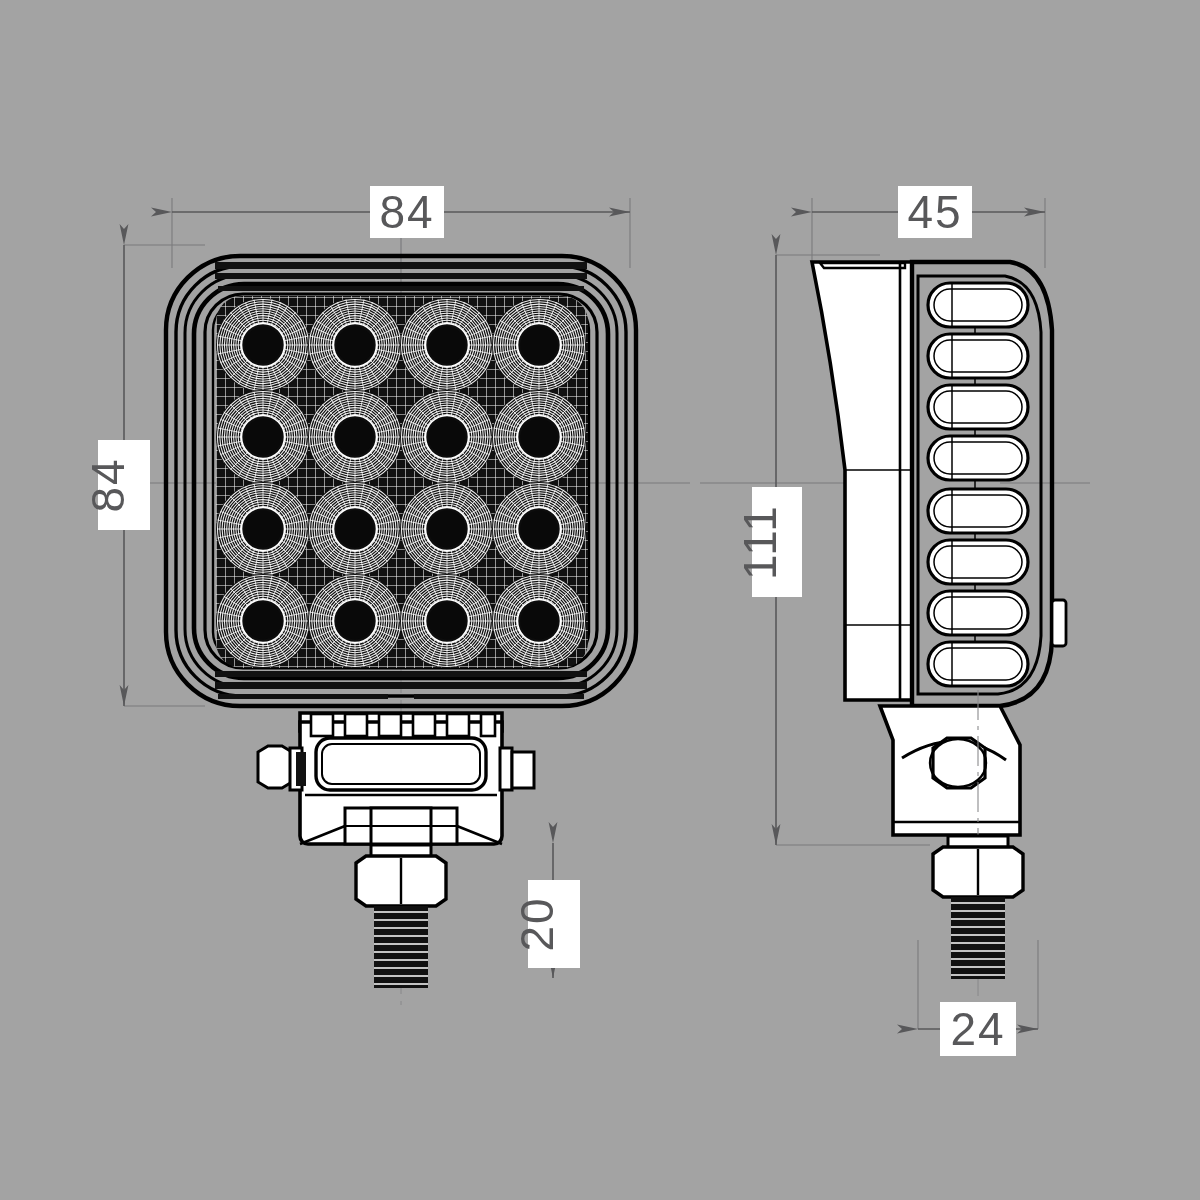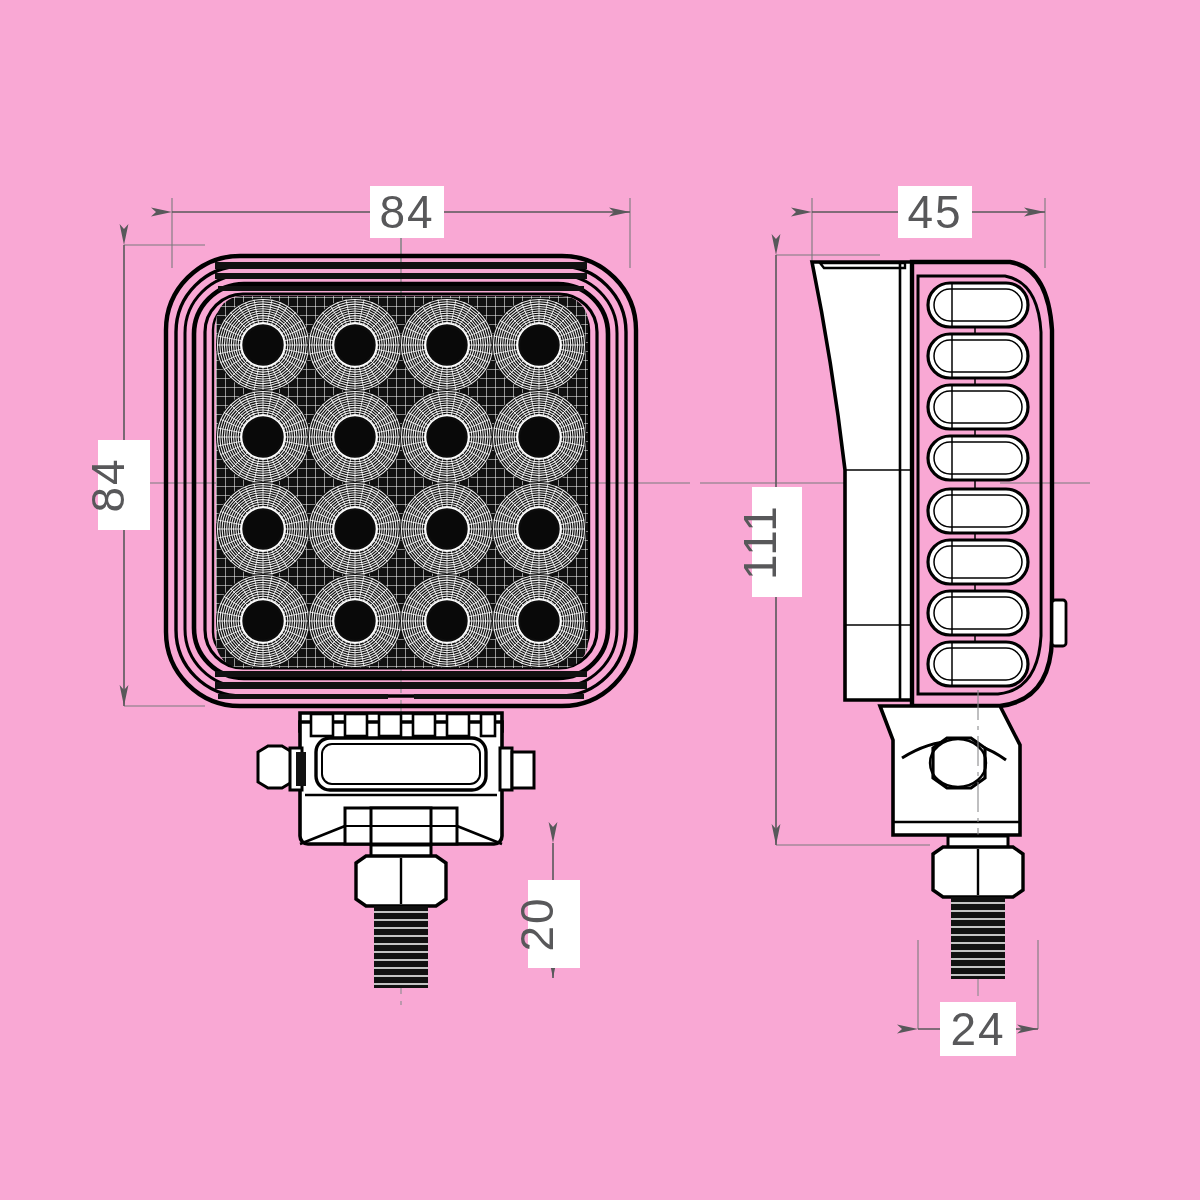--- a/index.html
+++ b/index.html
@@ -1,18 +1,18 @@
 <!DOCTYPE html>
 <html><head>
 <meta charset="utf-8">
 <style>
   html,body{margin:0;padding:0;background:#ffffff;}
   body{width:1200px;height:1200px;overflow:hidden;
        font-family:"Liberation Sans", sans-serif;}
-  #stage{position:relative;width:1200px;height:1200px;background:#f9a8d4;}
+  #stage{position:relative;width:1200px;height:1200px;background:#a3a3a3;}
   svg.sheet{position:absolute;left:0;top:0;width:1200px;height:1200px;display:block;}
   .dimtxt{font-family:"Liberation Sans", sans-serif;font-size:46px;fill:#58585a;
           letter-spacing:2px;}
 </style>
 </head>
 <body>
 
 <div id="stage">
 
 <svg class="sheet" viewBox="0 0 1200 1200" xmlns="http://www.w3.org/2000/svg">

